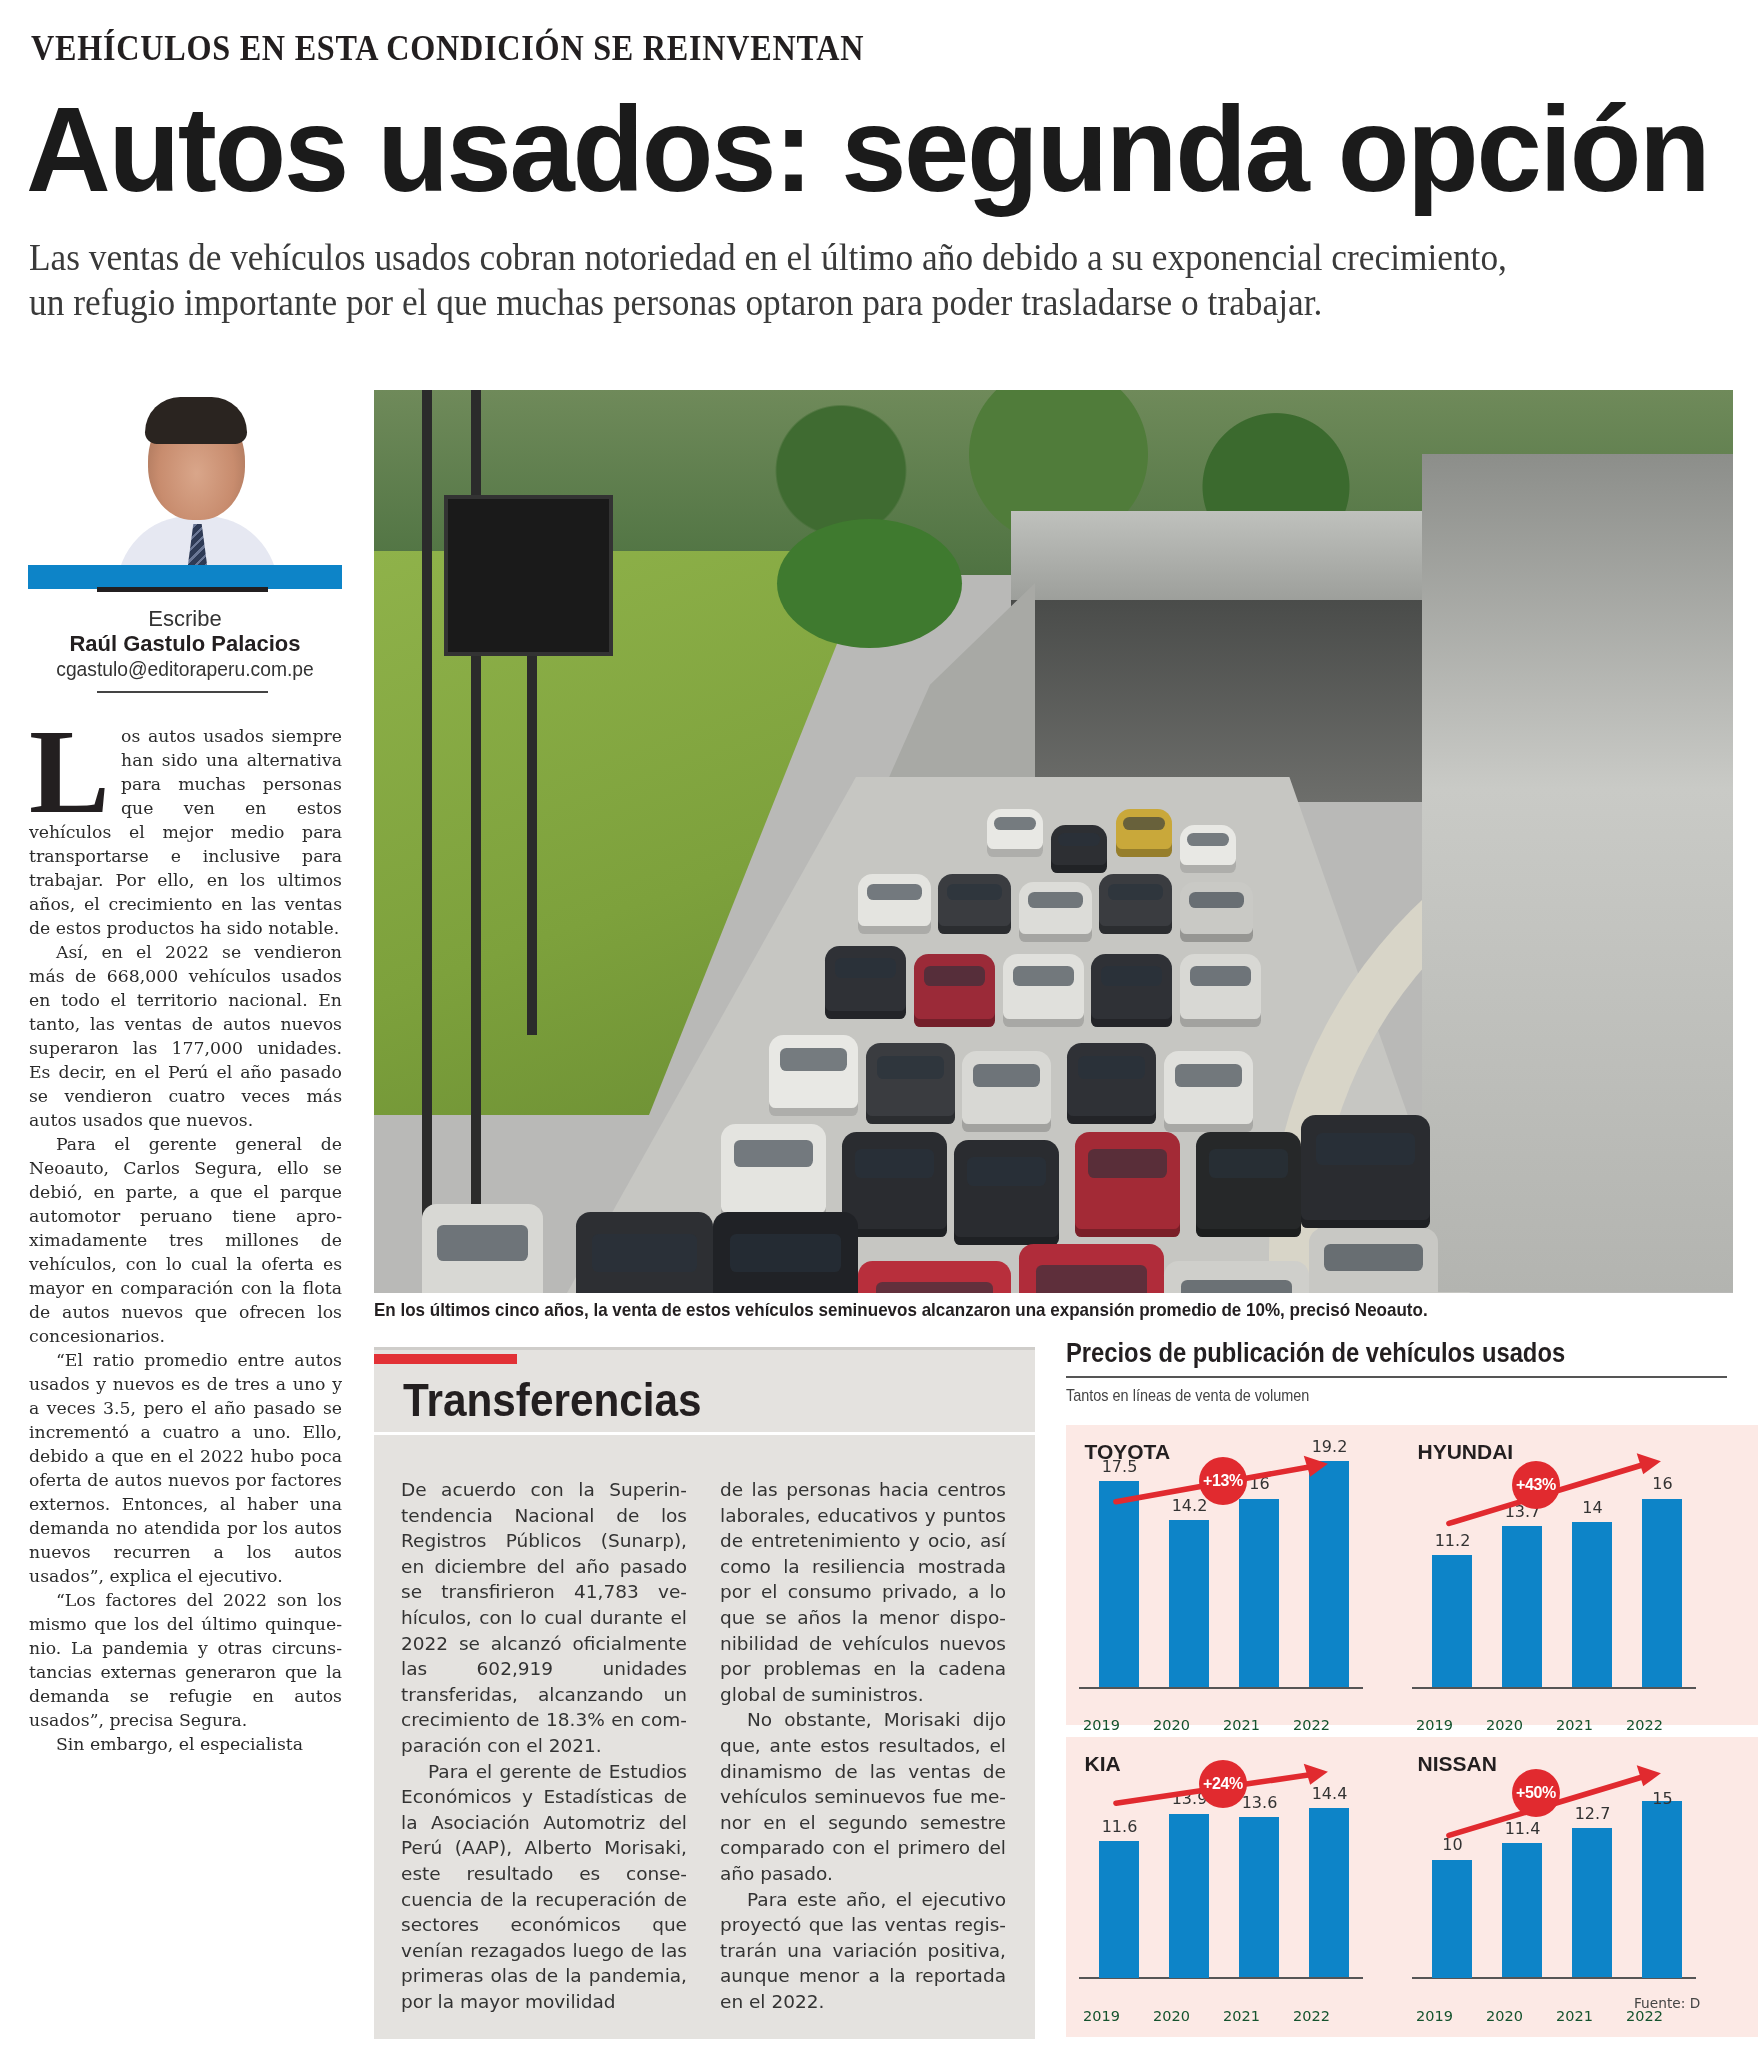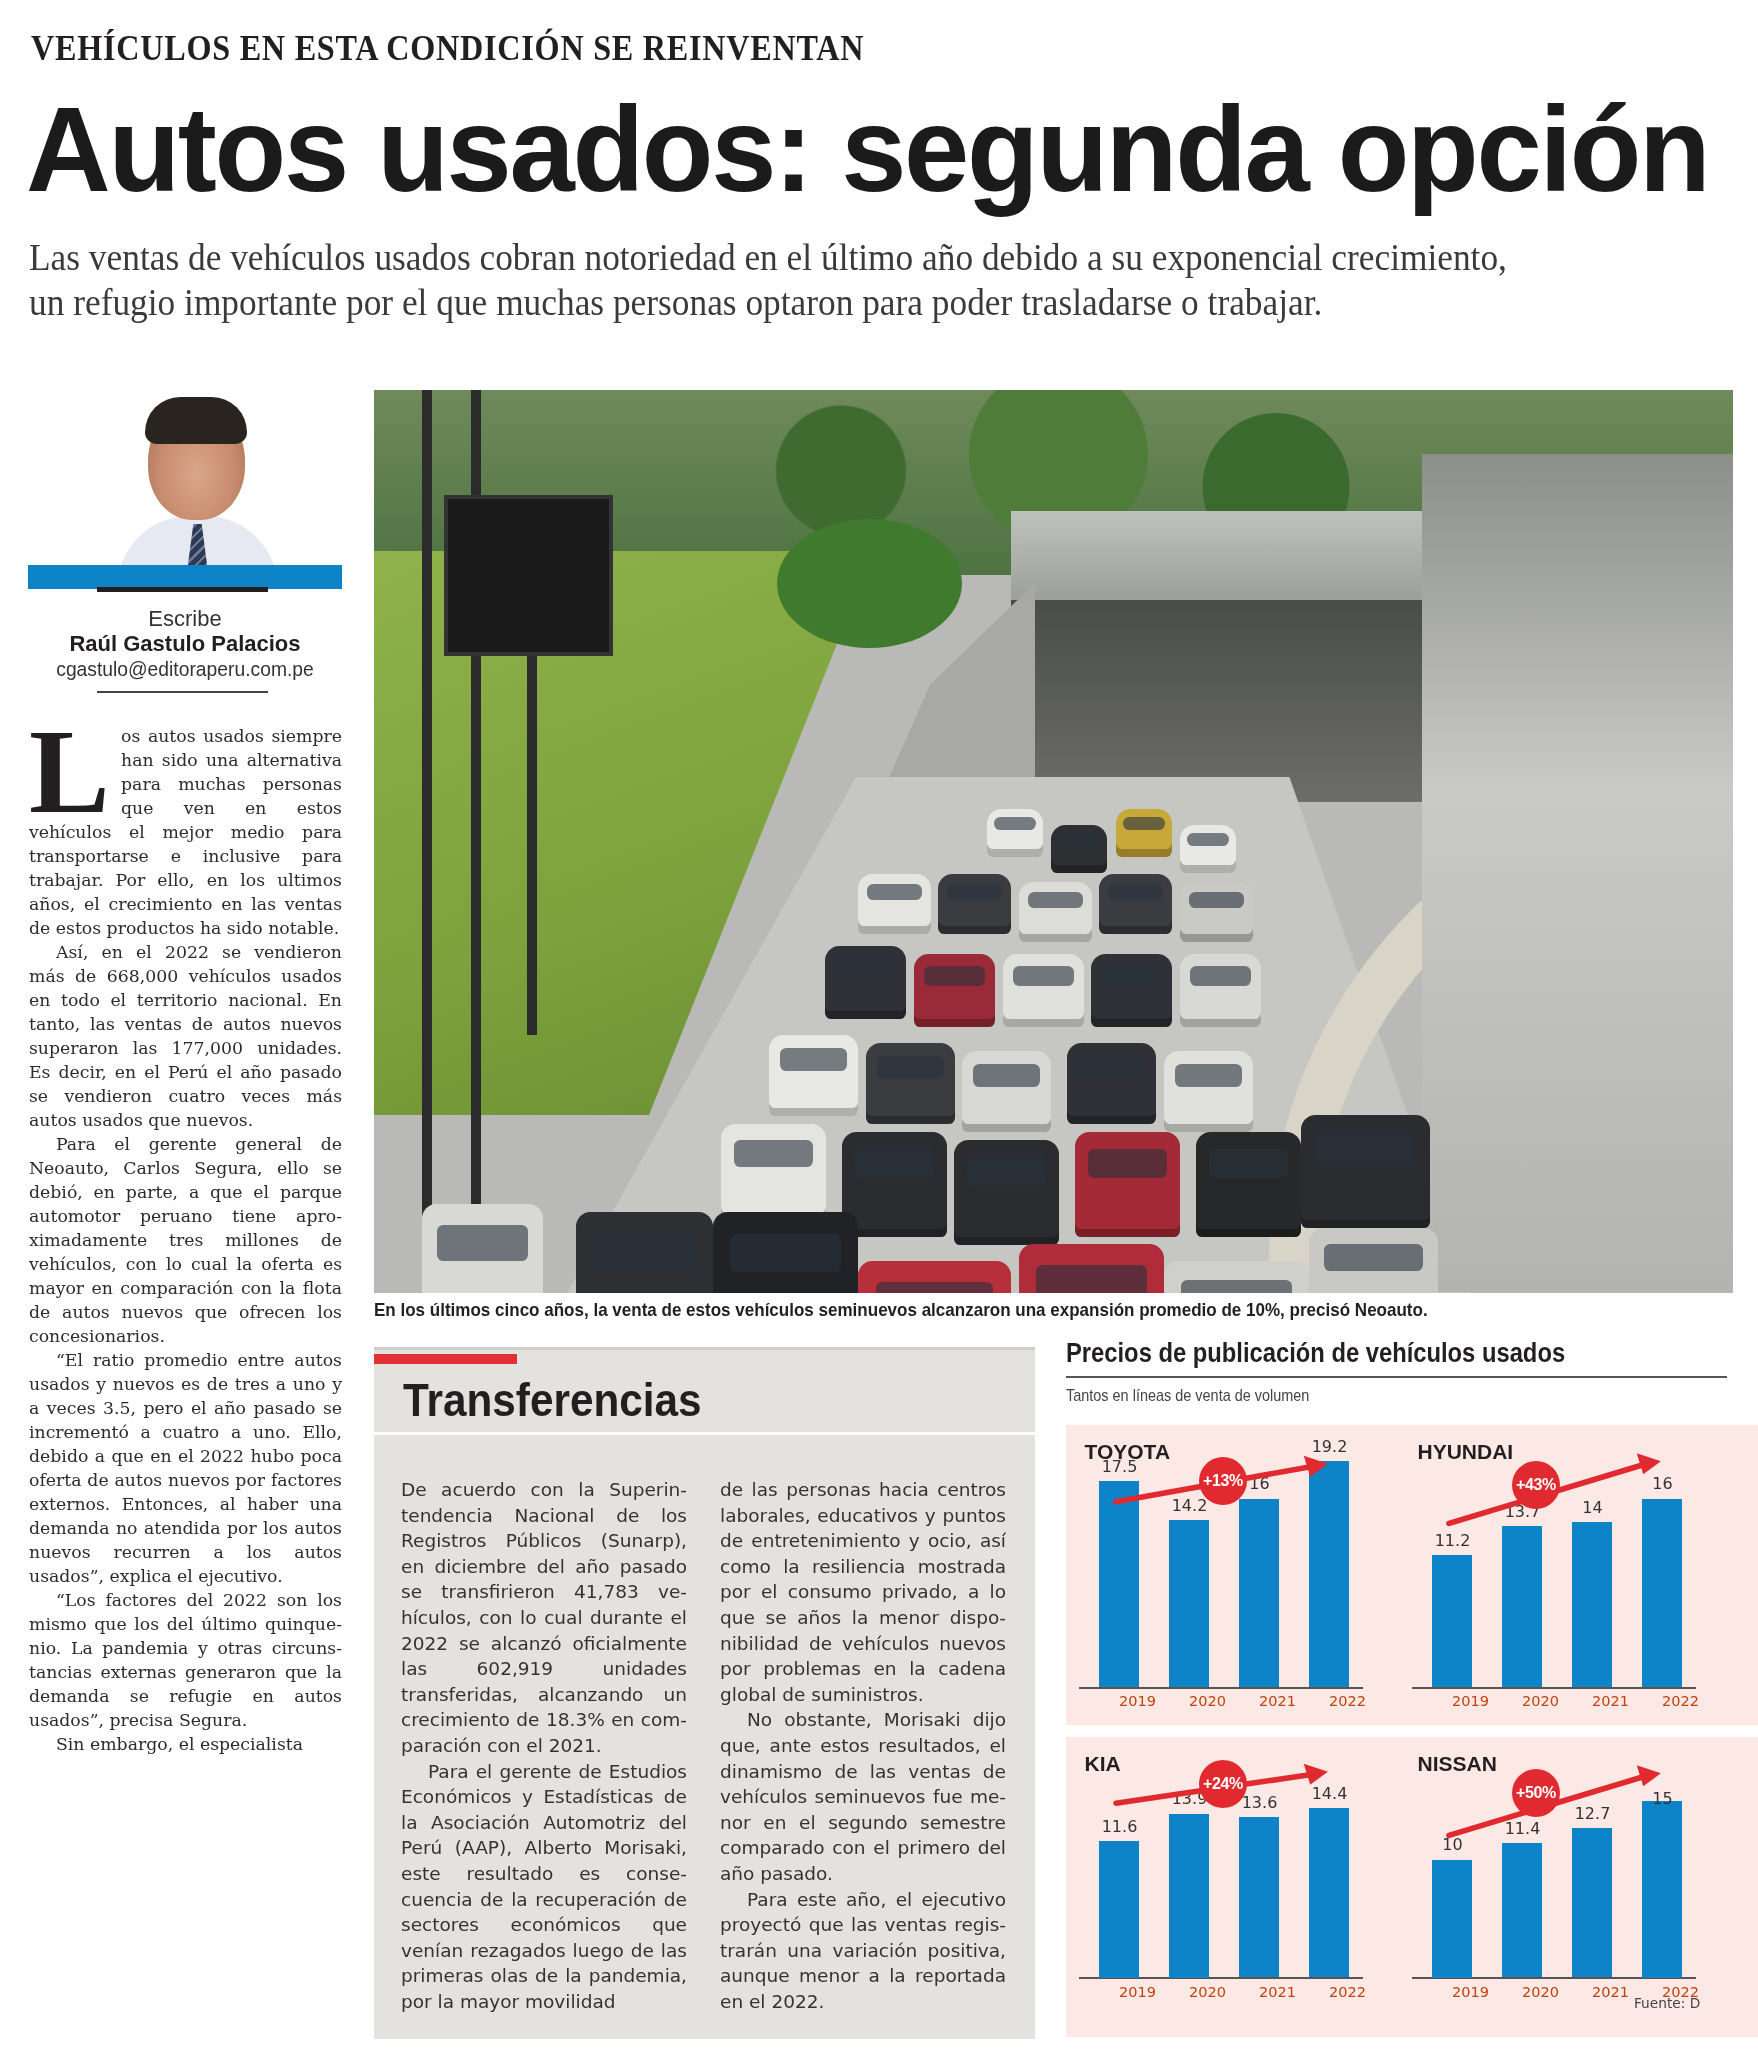--- a/index.html
+++ b/index.html
@@ -63,21 +63,21 @@
 
   
   .chart-title { position: absolute; left: 1066px; top: 1338px; font-family: "Liberation Sans", sans-serif; font-weight: bold; font-size: 27px; color: #231f20; transform: scaleX(0.88); transform-origin: left; white-space: nowrap; }
   .chart-rule { position: absolute; left: 1066px; top: 1376px; width: 661px; height: 2.4px; background: #555; }
   .chart-sub { position: absolute; left: 1066px; top: 1386px; font-family: "Liberation Sans", sans-serif; font-size: 17px; color: #444; transform: scaleX(0.85); transform-origin: left; white-space: nowrap; }
   .panel { position: absolute; width: 388px; background: #fce9e5; }
   .panel-name { position: absolute; left: 18.5px; top: 14.5px; font-family: "Liberation Sans", sans-serif; font-weight: bold; font-size: 21px; color: #231f20; }
   .panel-axis { position: absolute; height: 1.6px; background: #555; }
   .bar { position: absolute; width: 40px; background: #0d84c8; }
   .bar-val { position: absolute; width: 73px; text-align: center; font-family: "DejaVu Sans", sans-serif; font-size: 16px; color: #333; }
-  .bar-year { position: absolute; width: 73px; text-align: right; font-family: "DejaVu Sans", sans-serif; font-size: 14.5px; color: #c2410c; }
+  .bar-year { position: absolute; width: 73px; text-align: left; font-family: "DejaVu Sans", sans-serif; font-size: 14.5px; color: #14532d; margin-top: 24px; }
   .trend { position: absolute; left: 0; top: 0; }
   .badge { position: absolute; width: 48px; height: 48px; border-radius: 50%; background: #e12a2f; color: #fff; font-family: "Liberation Sans", sans-serif; font-weight: bold; font-size: 16px; line-height: 48px; text-align: center; letter-spacing: -0.4px; }
   .source { position: absolute; left: 1634px; top: 1995px; font-family: "DejaVu Sans", sans-serif; font-size: 13.7px; color: #444; }
 </style>
 </head>
 <body>
 
 <div class="kicker">VEHÍCULOS EN ESTA CONDICIÓN SE REINVENTAN</div>
 <h1 class="headline">Autos usados: segunda opción</h1>
 <div class="dek">

